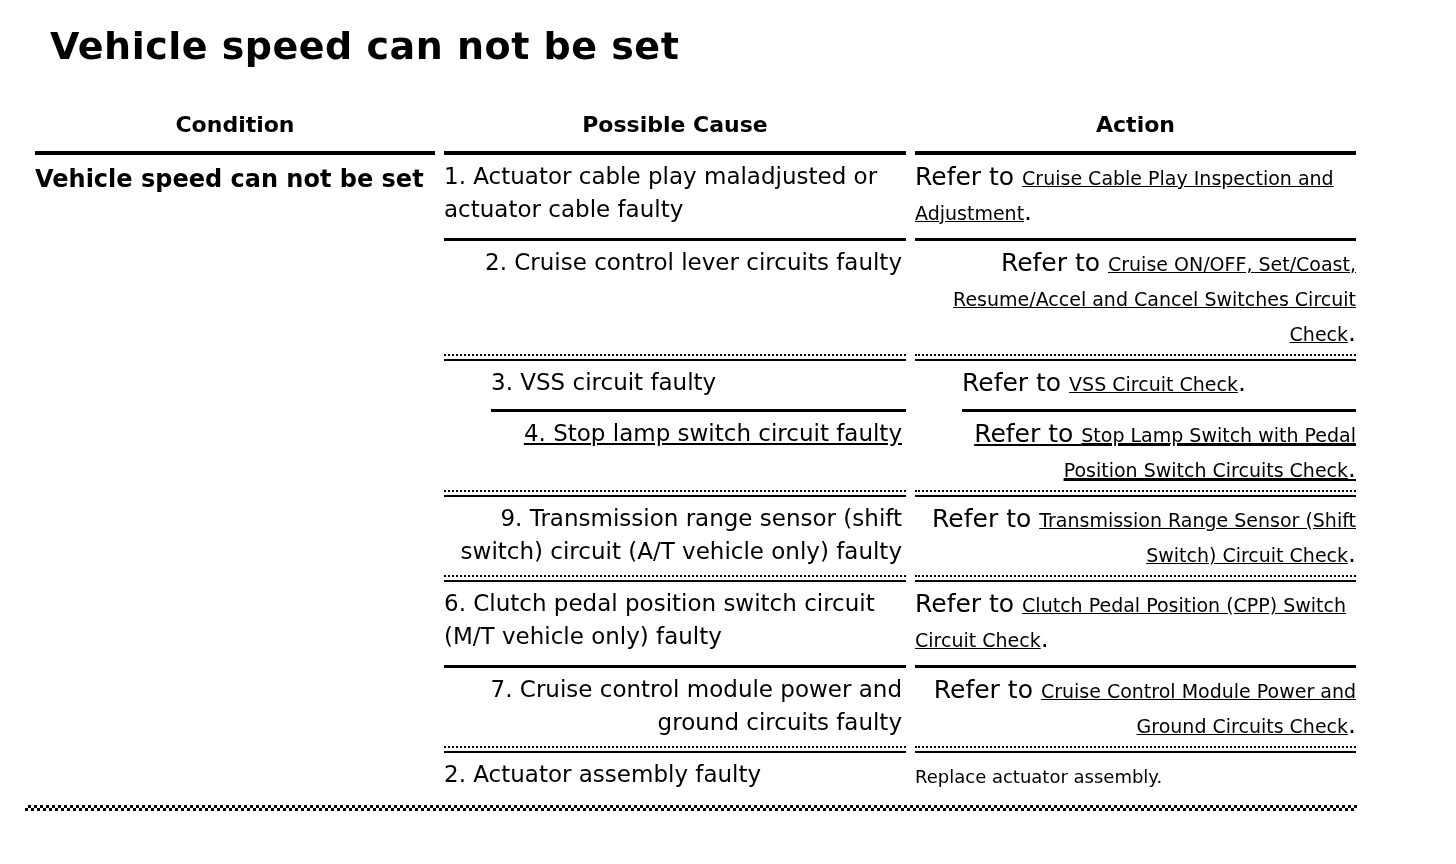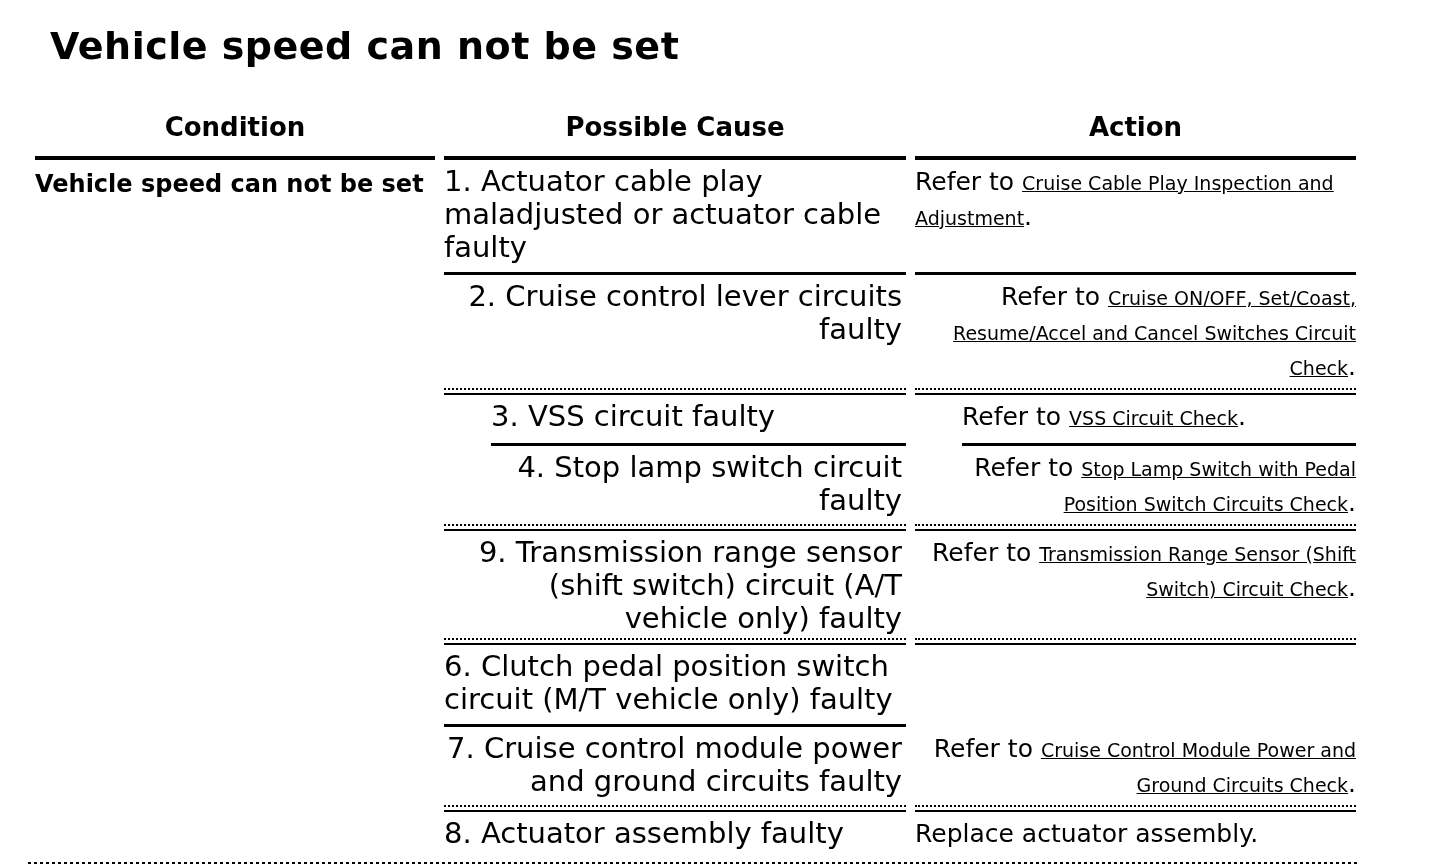--- a/index.html
+++ b/index.html
@@ -20,54 +20,54 @@
   }
   .tbl {
     margin-left: 35px;
     width: 1322px;
     display: grid;
     grid-template-columns: 400px 462px 441px;
     column-gap: 9px;
   }
   .hdr {
     grid-row: 1;
-    font-size: 26px;
+    font-size: 22px;
     font-weight: 700;
     text-align: center;
     padding: 42px 0 14px 0;
     border-bottom: 4px solid #000;
   }
   .hdr.c1 { grid-column: 1; }
   .hdr.c2 { grid-column: 2; }
   .hdr.c3 { grid-column: 3; }
   .cond-cell {
     grid-column: 1;
     grid-row: 2 / span 8;
     font-size: 24px;
     font-weight: 700;
     line-height: 34px;
     padding-top: 7px;
   }
   .cell {
     position: relative;
     padding: 5px 0 8px 0;
-    font-size: 29px;
+    font-size: 23px;
     line-height: 33px;
   }
   .cause { grid-column: 2; padding-right: 4px; }
   .action { grid-column: 3; font-size: 25px; }
   .action .link {
     font-size: 19px;
     color: #000;
     text-decoration: underline;
     cursor: pointer;
   }
   .action .suffix { font-size: 25px; }
-  .action .plain { font-size: 25px; }
-  .r1 { grid-row: 2; } .r2 { grid-row: 3; } .r3 { grid-row: 4; margin-left: 47px; } .r4 { grid-row: 5; }
+  .action .plain { font-size: 18px; }
+  .r1 { grid-row: 2; } .r2 { grid-row: 3; } .r3 { grid-row: 4; margin-left: 47px; } .r4 { grid-row: 5; text-decoration: underline; }
   .r5 { grid-row: 6; } .r6 { grid-row: 7; } .r7 { grid-row: 8; } .r8 { grid-row: 9; }
   .b-solid { border-bottom: 3px solid #000; }
   .b-mixed { border-bottom: 2px solid #000; text-align: right; }
   .b-mixed::after {
     content: "";
     position: absolute;
     left: 0; right: 0; bottom: 3px;
     height: 0;
     border-top: 2px dotted #000;
   }
@@ -103,24 +103,25 @@
     <div class="cell cause r3 b-solid">3. VSS circuit faulty</div>
     <div class="cell action r3 b-solid"><span>Refer to </span><a class="link">VSS Circuit Check</a><span class="suffix">.</span></div>
 
     <div class="cell cause r4 b-mixed">4. Stop lamp switch circuit faulty</div>
     <div class="cell action r4 b-mixed"><span>Refer to </span><a class="link">Stop Lamp Switch with Pedal Position Switch Circuits Check</a><span class="suffix">.</span></div>
 
     <div class="cell cause r5 b-mixed">9. Transmission range sensor (shift switch) circuit (A/T vehicle only) faulty</div>
     <div class="cell action r5 b-mixed"><span>Refer to </span><a class="link">Transmission Range Sensor (Shift Switch) Circuit Check</a><span class="suffix">.</span></div>
 
     <div class="cell cause r6 b-solid">6. Clutch pedal position switch circuit (M/T vehicle only) faulty</div>
+    <div class="cell action r6 b-solid"><span>Refer to </span><a class="link">Clutch Pedal Position (CPP) Switch Circuit Check</a><span class="suffix">.</span></div>
 
     <div class="cell cause r7 b-mixed">7. Cruise control module power and ground circuits faulty</div>
     <div class="cell action r7 b-mixed"><span>Refer to </span><a class="link">Cruise Control Module Power and Ground Circuits Check</a><span class="suffix">.</span></div>
 
-    <div class="cell cause r8">8. Actuator assembly faulty</div>
+    <div class="cell cause r8">2. Actuator assembly faulty</div>
     <div class="cell action r8"><span class="plain">Replace actuator assembly.</span></div>
 
   </div>
 
   <div class="bottom-rule"></div>
 
 </div>
 
 </body></html>

